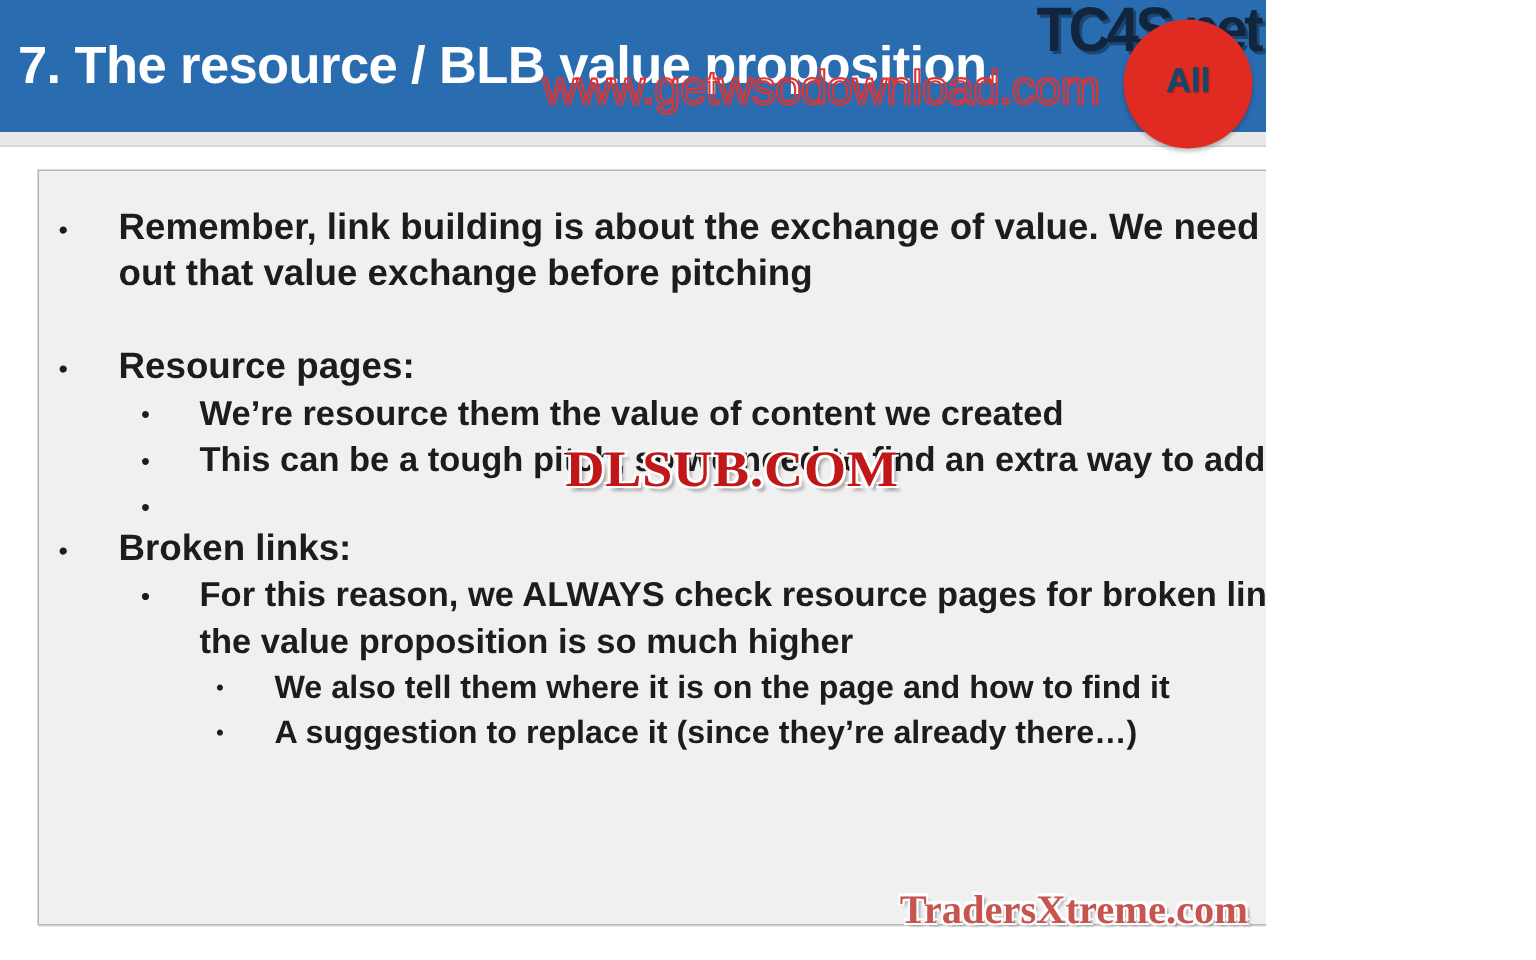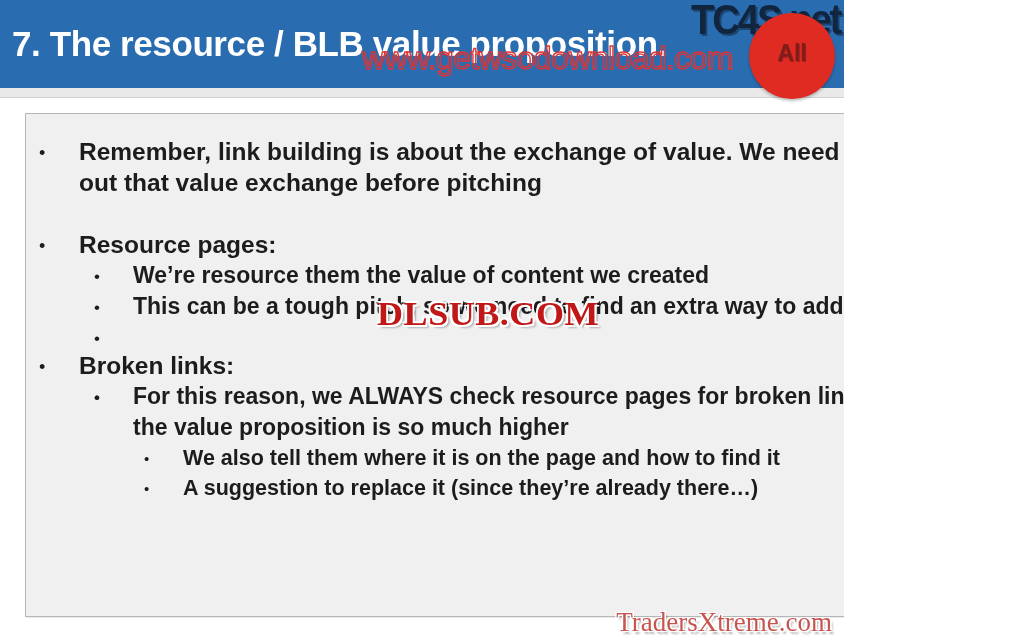--- a/index.html
+++ b/index.html
@@ -97,21 +97,21 @@
     z-index: 8;
     box-shadow: 0 2px 3px rgba(0,0,0,0.25);
   }
 
   #logo-badge-label {
     position: absolute;
     right: 9px;
     top: 40px;
     width: 86px;
     text-align: center;
-    color: #7f1d1d;
+    color: #0c4a6e;
     font-size: 23px;
     font-weight: bold;
     z-index: 9;
     text-shadow: 1px 1px 1px rgba(0,0,0,0.3);
   }
 
   
   #content-box {
     position: absolute;
     left: 25px;
@@ -191,23 +191,23 @@
        3px 3px 2px rgba(0,0,0,0.28);
     white-space: nowrap;
     z-index: 20;
     pointer-events: none;
   }
 
   
   #watermark-traders {
     position: absolute;
     right: 12px;
-    bottom: 2px;
+    bottom: 18px;
     font-size: 27px;
-    font-weight: normal;
+    font-weight: bold;
     color: #c8544f;
     font-family: "Liberation Serif", serif;
     letter-spacing: 0px;
     text-shadow:
       -1.4px -1.4px 0 #ffffff,
        1.4px -1.4px 0 #ffffff,
       -1.4px  1.4px 0 #ffffff,
        1.4px  1.4px 0 #ffffff,
        2.5px 2.5px 2px rgba(0,0,0,0.3);
     white-space: nowrap;

